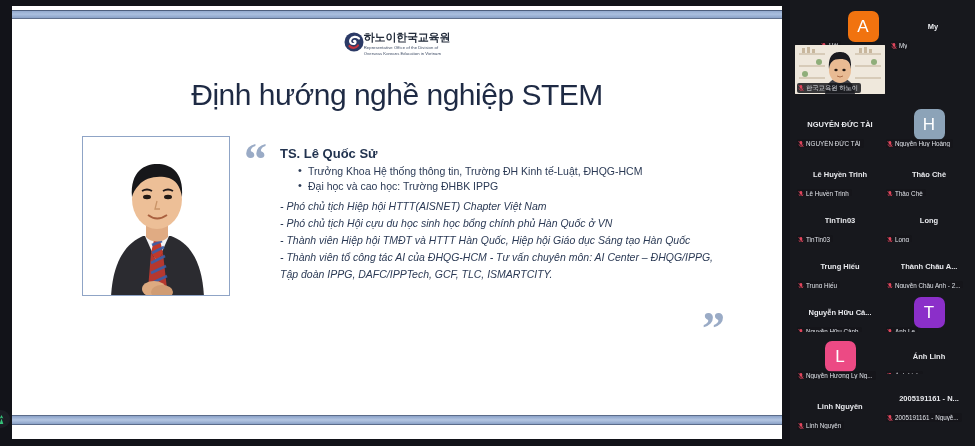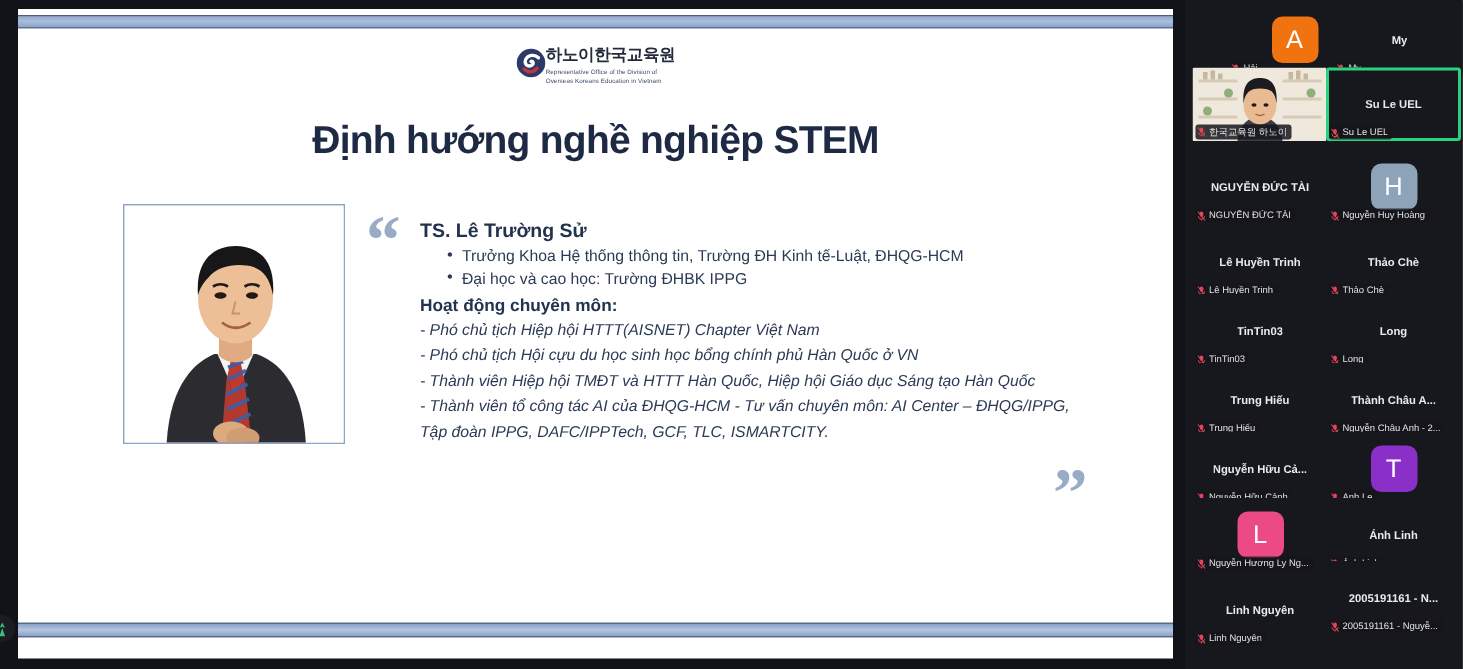--- a/index.html
+++ b/index.html
@@ -45,21 +45,21 @@
   }
   .logo-mark { width: 20px; height: 20px; flex: 0 0 20px; }
   .logo-texts { line-height: 1.05; }
   .logo-ko { font-size: 11px; font-weight: bold; color: #222b3a; letter-spacing: -0.2px; }
   .logo-en { font-size: 4.2px; color: #3c4a63; letter-spacing: 0.05px; margin-top: 1.5px; }
 
   
   .slide-title {
     position: absolute; left: 0; right: 0; top: 72px;
     text-align: center;
-    font-size: 26px; font-weight: bold;
+    font-size: 30px; font-weight: normal;
     color: #1e2a44;
     letter-spacing: -0.5px;
   }
 
   
   .portrait-frame {
     position: absolute; left: 70px; top: 130px;
     width: 148px; height: 160px;
     border: 1.5px solid #8fa4c6;
     background: #ffffff;
@@ -215,26 +215,25 @@
 
           <ellipse cx="71" cy="152" rx="12" ry="8" fill="#ddaa80"></ellipse>
           <ellipse cx="79" cy="155" rx="11" ry="7" fill="#d09c73"></ellipse>
         </svg>
       </div>
 
       <div class="quote-open">“</div>
       <div class="quote-close">”</div>
 
       <div class="bio">
-        <div class="bio-name">TS. Lê Trường Sử</div>
+        <div class="bio-name">TS. Lê Quốc Sử</div>
         <ul class="bio-bullets">
           <li>Trưởng Khoa Hệ thống thông tin, Trường ĐH Kinh tế-Luật, ĐHQG-HCM</li>
           <li>Đại học và cao học: Trường ĐHBK IPPG</li>
         </ul>
-        <div class="bio-sub">Hoạt động chuyên môn:</div>
         <div class="bio-lines">
           <p>- Phó chủ tịch Hiệp hội HTTT(AISNET) Chapter Việt Nam</p>
           <p>- Phó chủ tịch Hội cựu du học sinh học bổng chính phủ Hàn Quốc ở VN</p>
           <p>- Thành viên Hiệp hội TMĐT và HTTT Hàn Quốc, Hiệp hội Giáo dục Sáng tạo Hàn Quốc</p>
           <p>- Thành viên tổ công tác AI của ĐHQG-HCM - Tư vấn chuyên môn: AI Center – ĐHQG/IPPG,</p>
           <p>Tập đoàn IPPG, DAFC/IPPTech, GCF, TLC, ISMARTCITY.</p>
         </div>
       </div>
     </div>
 
@@ -311,34 +310,20 @@
         <div class="badge overlay">
           <svg class="mic" viewBox="0 0 10 12">
             <rect x="3" y="1" width="4" height="6" rx="2" fill="#e0455c"></rect>
             <path d="M1.6 6.2a3.4 3.4 0 0 0 6.8 0" stroke="#e0455c" stroke-width="1.1" fill="none"></path>
             <line x1="5" y1="9" x2="5" y2="11" stroke="#e0455c" stroke-width="1.1"></line>
             <line x1="1" y1="1" x2="9" y2="11" stroke="#e0455c" stroke-width="1.3"></line>
           </svg>
           <span class="bname">한국교육원 하노이</span>
         </div>
       </div>
-      <div class="tile speaking" style="left: 94px; top: 45px;">
-        <div class="tile-inner">
-          <div class="tile-name-center">Su Le UEL</div>
-        </div>
-        <div class="badge">
-          <svg class="mic" viewBox="0 0 10 12">
-            <rect x="3" y="1" width="4" height="6" rx="2" fill="#e0455c"></rect>
-            <path d="M1.6 6.2a3.4 3.4 0 0 0 6.8 0" stroke="#e0455c" stroke-width="1.1" fill="none"></path>
-            <line x1="5" y1="9" x2="5" y2="11" stroke="#e0455c" stroke-width="1.1"></line>
-            <line x1="1" y1="1" x2="9" y2="11" stroke="#e0455c" stroke-width="1.3"></line>
-          </svg>
-          <span class="bname">Su Le UEL</span>
-        </div>
-      </div>
       <div class="tile" style="left: 5px; top: 100px;">
         <div class="tile-inner">
           <div class="tile-name-center">NGUYỄN ĐỨC TÀI</div>
         </div>
         <div class="badge">
           <svg class="mic" viewBox="0 0 10 12">
             <rect x="3" y="1" width="4" height="6" rx="2" fill="#e0455c"></rect>
             <path d="M1.6 6.2a3.4 3.4 0 0 0 6.8 0" stroke="#e0455c" stroke-width="1.1" fill="none"></path>
             <line x1="5" y1="9" x2="5" y2="11" stroke="#e0455c" stroke-width="1.1"></line>
             <line x1="1" y1="1" x2="9" y2="11" stroke="#e0455c" stroke-width="1.3"></line>

